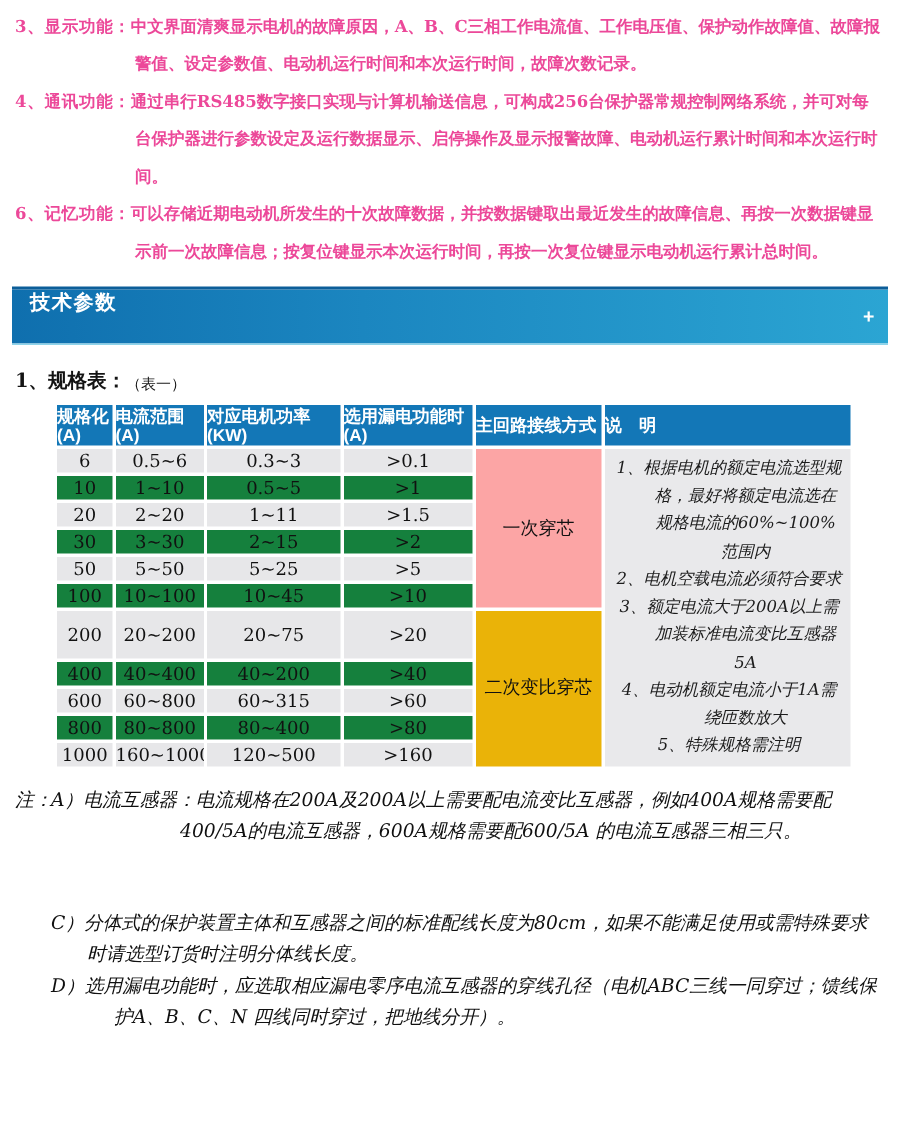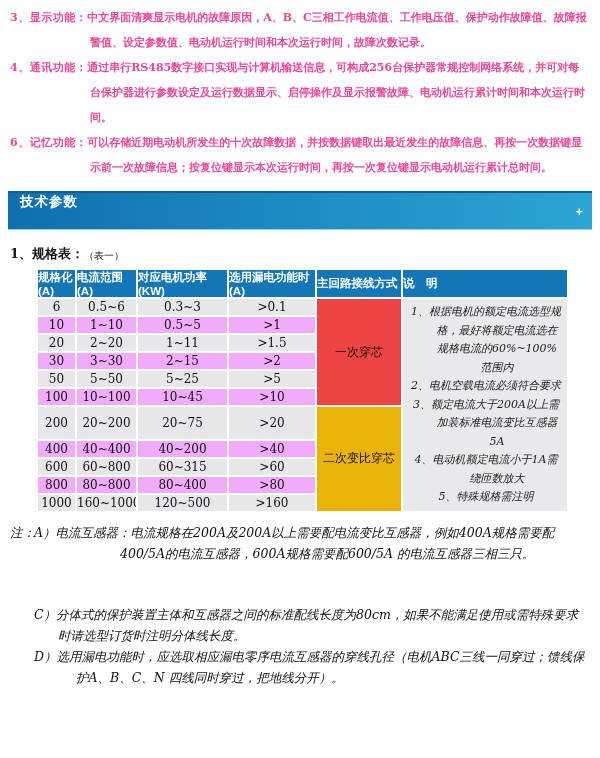--- a/index.html
+++ b/index.html
@@ -59,22 +59,22 @@
     background:#1377b7; color:#ffffff;
     font-family:"Liberation Sans","DejaVu Sans",sans-serif;
     font-weight:bold; font-size:11.5px;
     height:21px; text-align:left; vertical-align:middle;
   }
   table.spec td {
     font-size:12px; text-align:center; vertical-align:middle;
     height:18px; color:#111;
   }
   tr.r-gray td.val { background:#e7e7e9; }
-  tr.r-cyan td.val { background:#f0abfc;margin-left:42px; }
-  td.wiring-1 { background:#ef4444; font-size:12.5px; }
+  tr.r-cyan td.val { background:#15803d;margin-left:42px; }
+  td.wiring-1 { background:#fca5a5; font-size:12.5px; }
   td.wiring-2 { background:#eab308; font-size:12.5px; }
   td.remarks {
     background:#e9e9eb; text-align:left; vertical-align:middle;
     padding:4px 6px 4px 8px;
   }
   .remark-line {
     font-style:italic; font-size:11px; line-height:18.5px;
     padding-left:2em; text-indent:-2em; color:#1c1c1c;
   }
 

